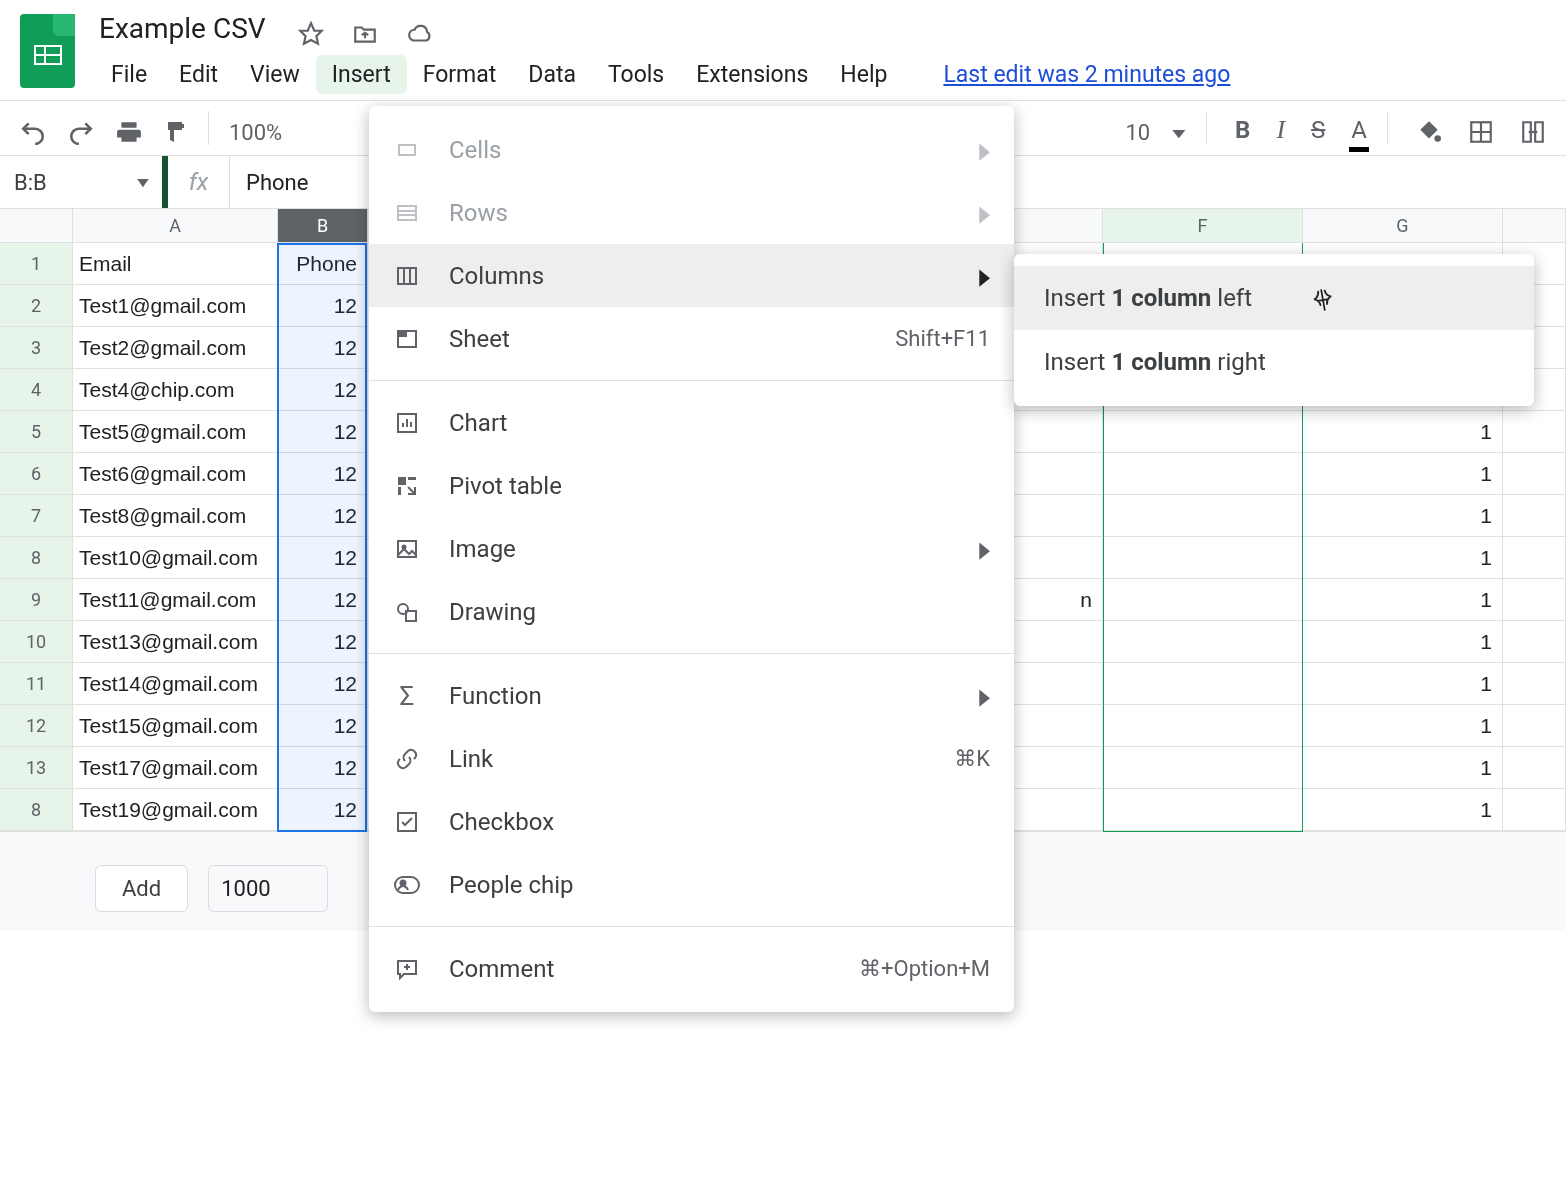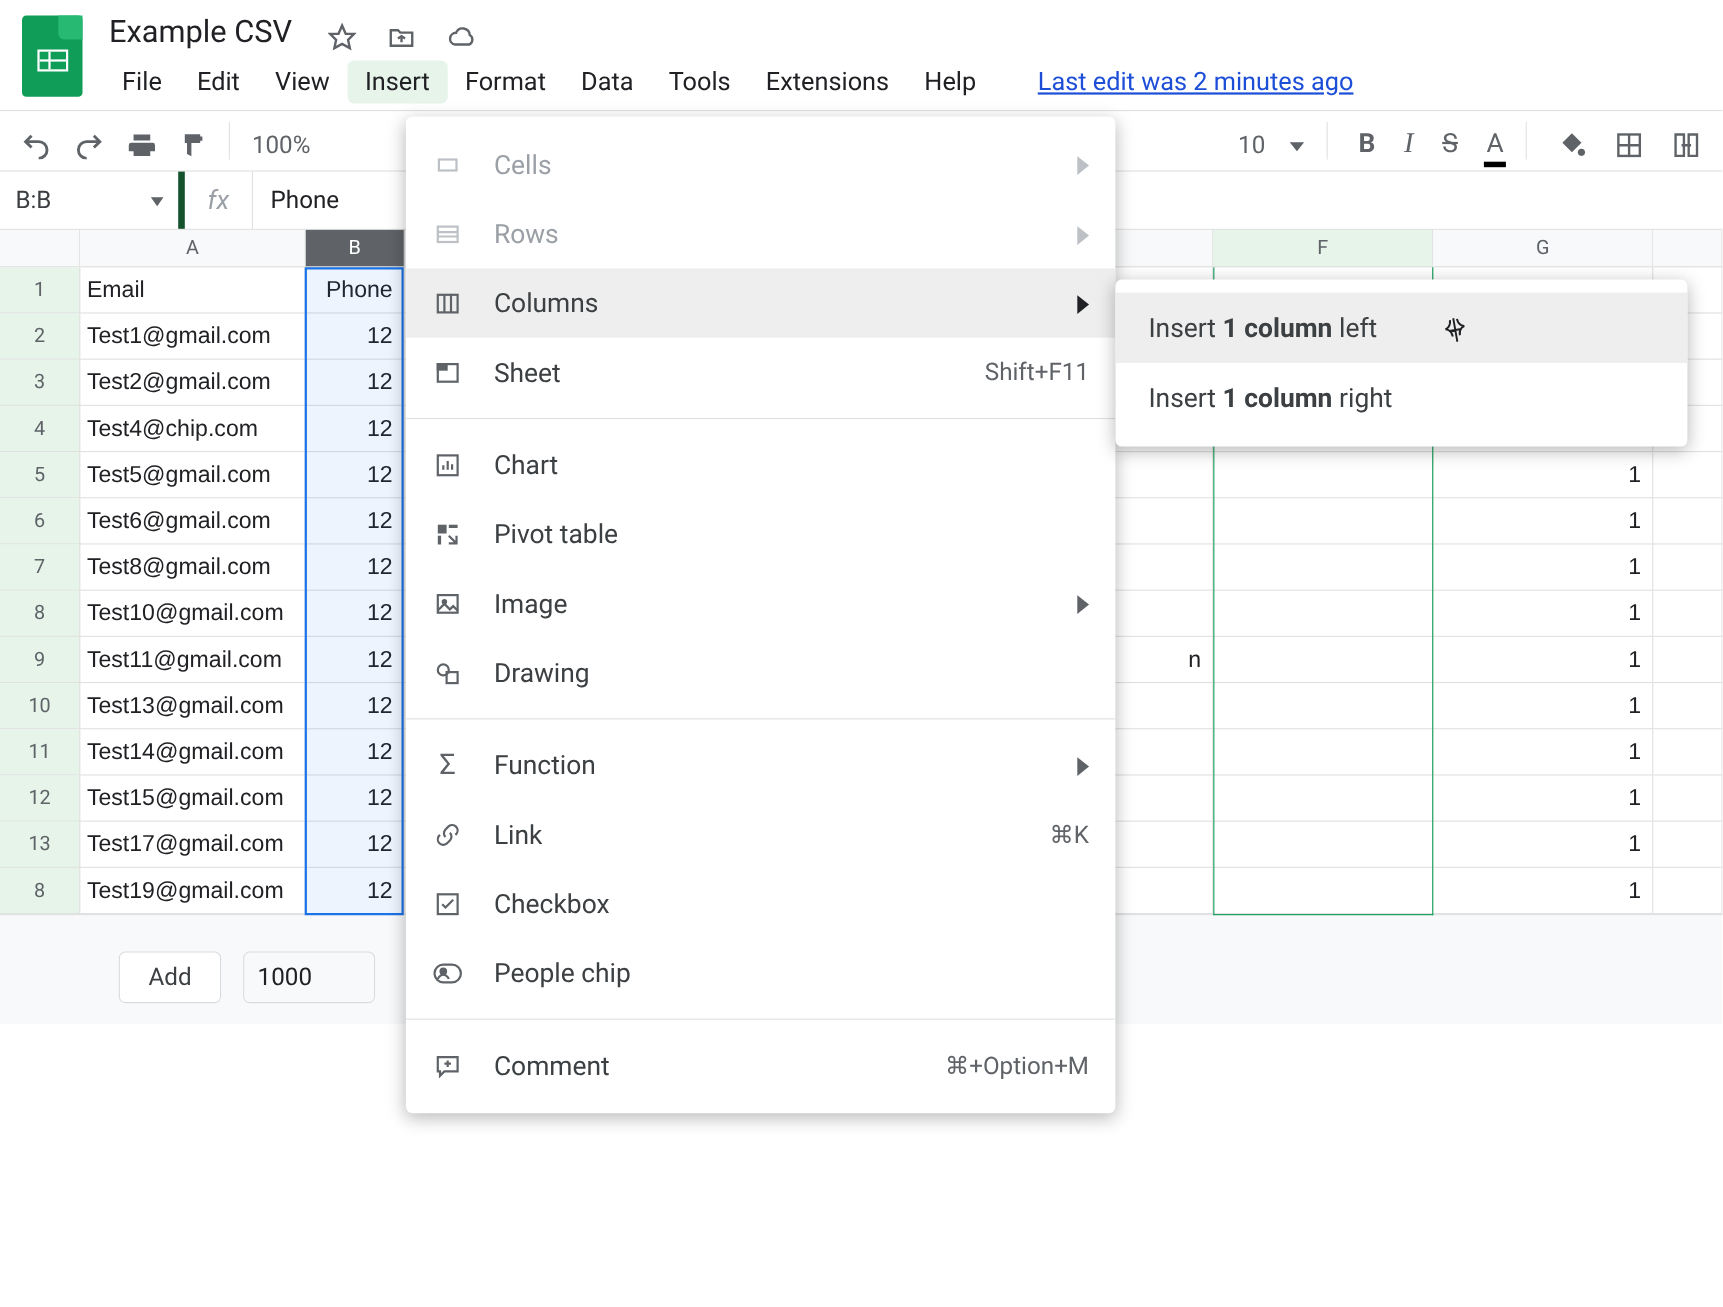--- a/index.html
+++ b/index.html
@@ -47,21 +47,21 @@
   .col-A { width:205px;}
   .col-B { width:90px;}
   .col-gap { width:735px;}
   .col-F { width:200px;}
   .col-G { width:200px;}
   .col-rest { width:63px;}
   .sel-col { position:absolute; left:277px; top:34px; width:90px; border:2px solid #1a73e8; background:rgba(26,115,232,0.08); pointer-events:none;}
   .green-col { position:absolute; left:1103px; top:34px; width:200px; border:1.5px solid #0f9d58; border-top:none; pointer-events:none;}
   
   .add-row { display:flex; align-items:center; gap:20px; padding:14px 0 0 95px; background:#f8f9fa; border-top:1px solid #e0e0e0; height:100px;}
-  .add-btn { padding:10px 26px; border:1px solid #dadce0; border-radius:6px; cursor:pointer; font-size:22px; color:#3c4043; background:#fff;margin-left:13px;}
+  .add-btn { padding:10px 26px; border:1px solid #dadce0; border-radius:6px; cursor:pointer; font-size:22px; color:#3c4043; background:#fff;}
   .num-input { width:120px; padding:10px 12px; border:1px solid #dadce0; border-radius:6px; font-size:22px;}
   
   .menu-panel { position:absolute; background:#fff; border-radius:6px; box-shadow: 0 4px 16px rgba(0,0,0,0.28); padding:12px 0; z-index:50;}
   .menu-panel.main { left:369px; top:106px; width:645px;}
   .menu-row { display:flex; align-items:center; height:63px; padding:0 24px; gap:28px; cursor:pointer; font-size:24px; color:#3c4043;}
   .menu-row .ico { width:28px; height:28px; display:flex; align-items:center; justify-content:center; color:#5f6368;}
   .menu-row .label { flex:1;}
   .menu-row .shortcut { color:#5f6368; font-size:22px;}
   .menu-row .arrow { color:#5f6368; font-size:14px; transform: scaleY(1.6);}
   .menu-row.hover { background:#eeeeee;}

